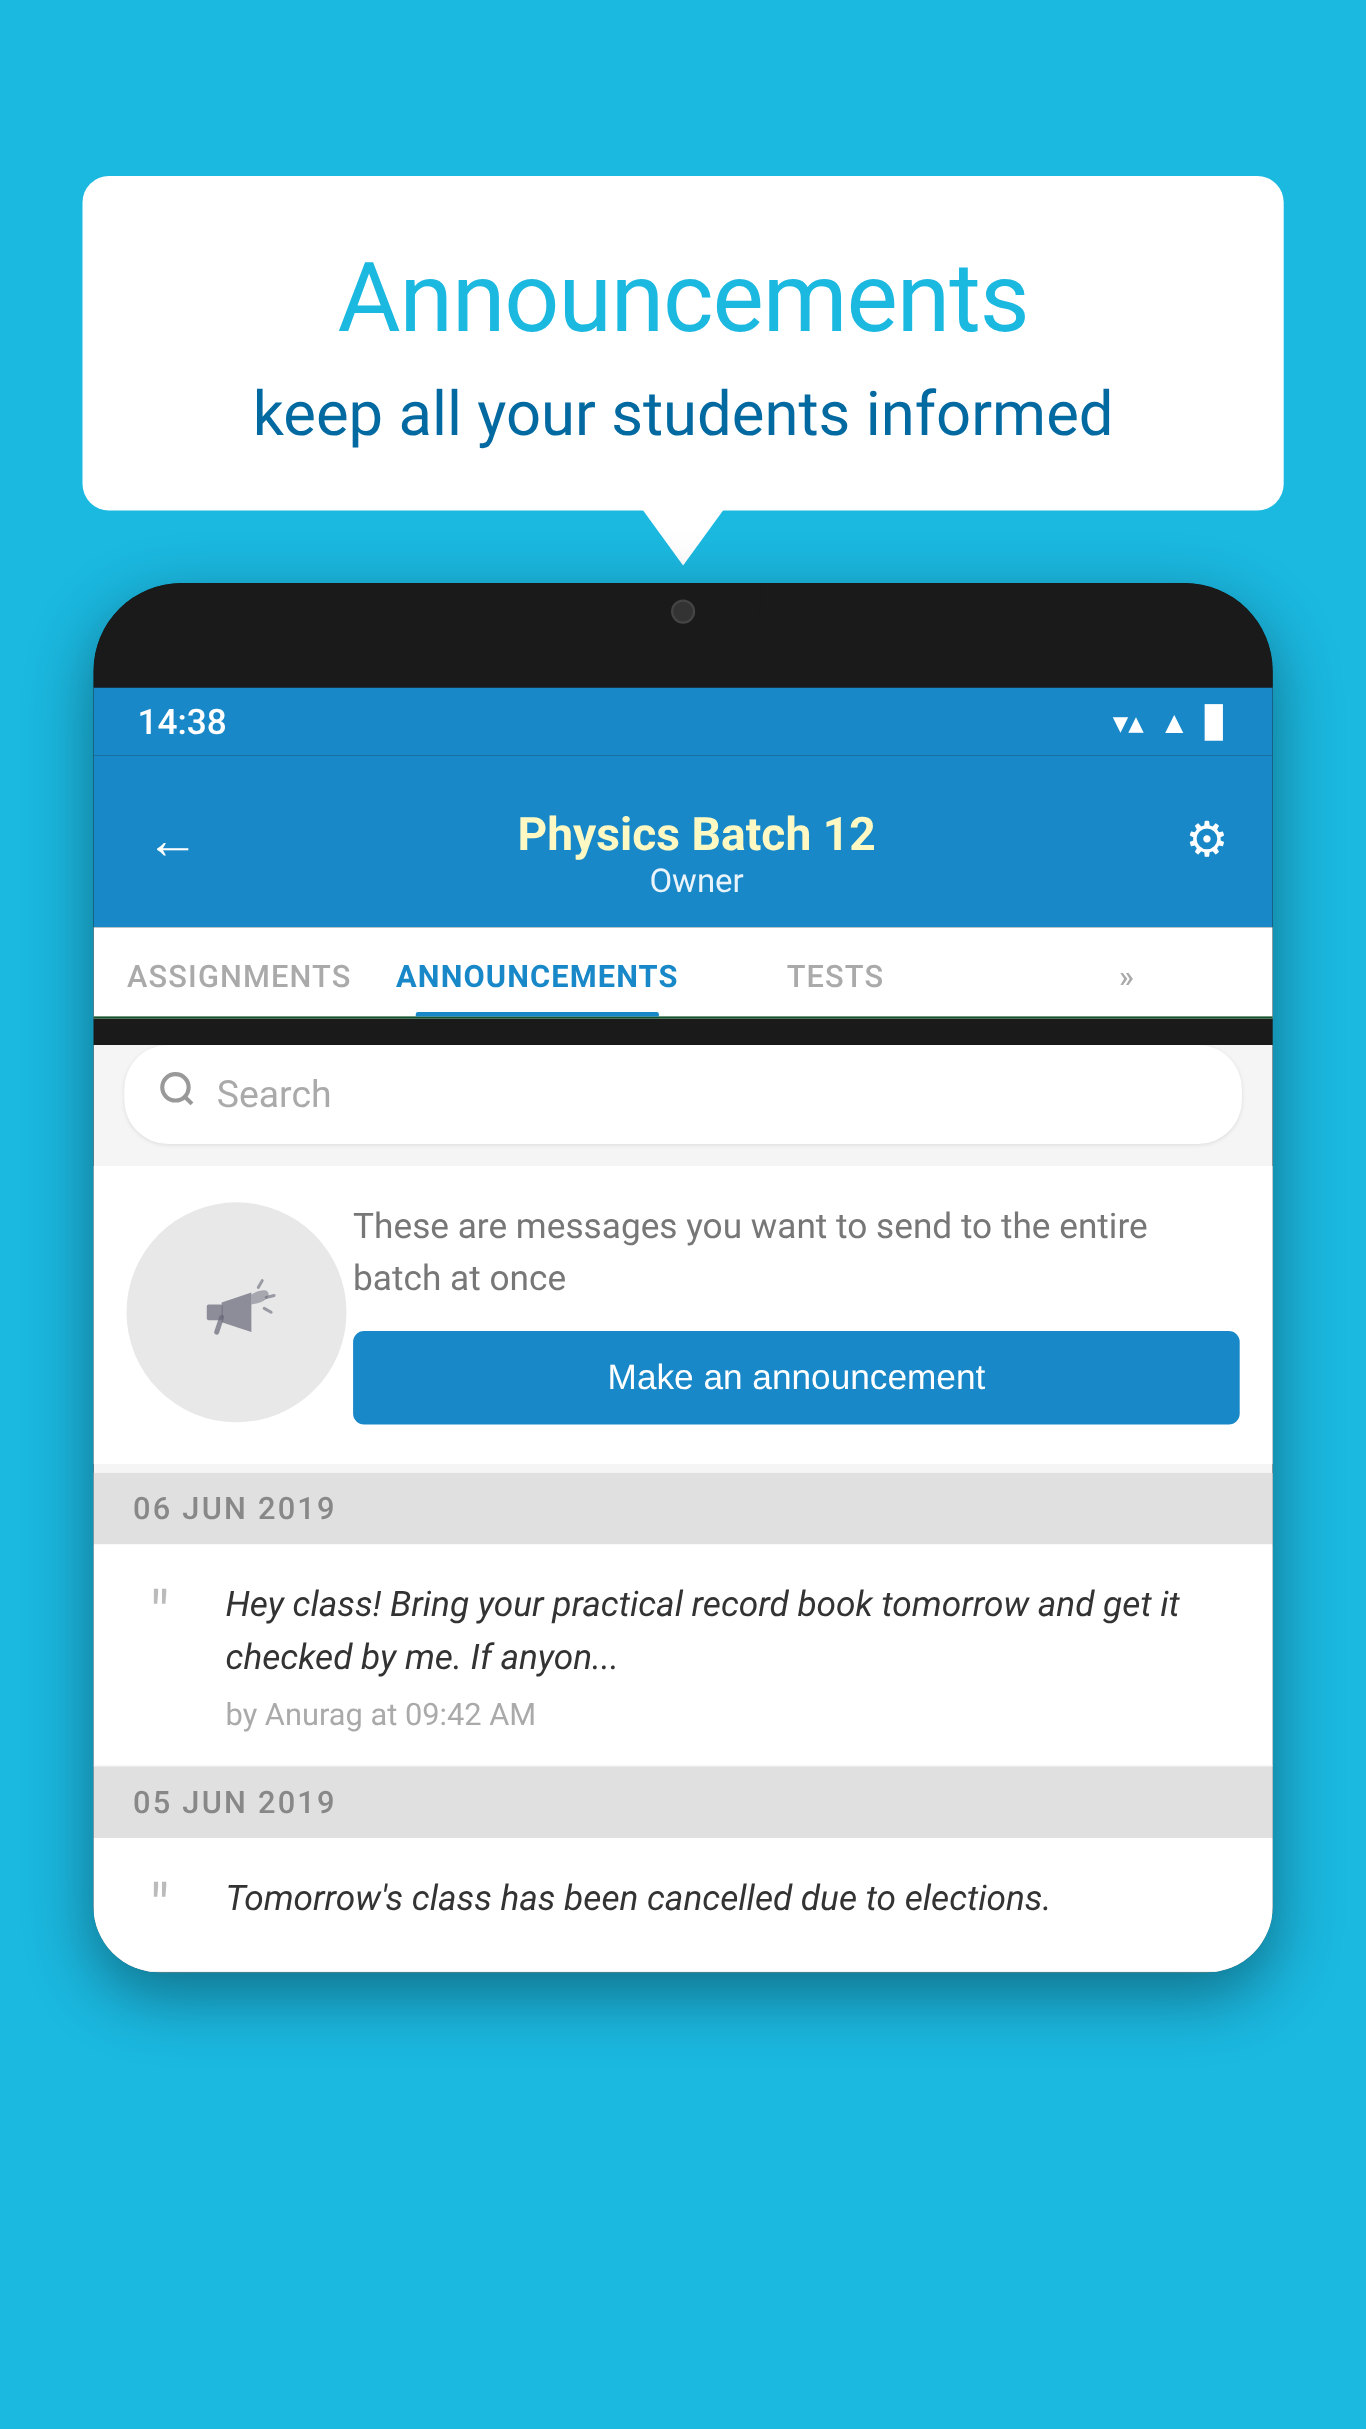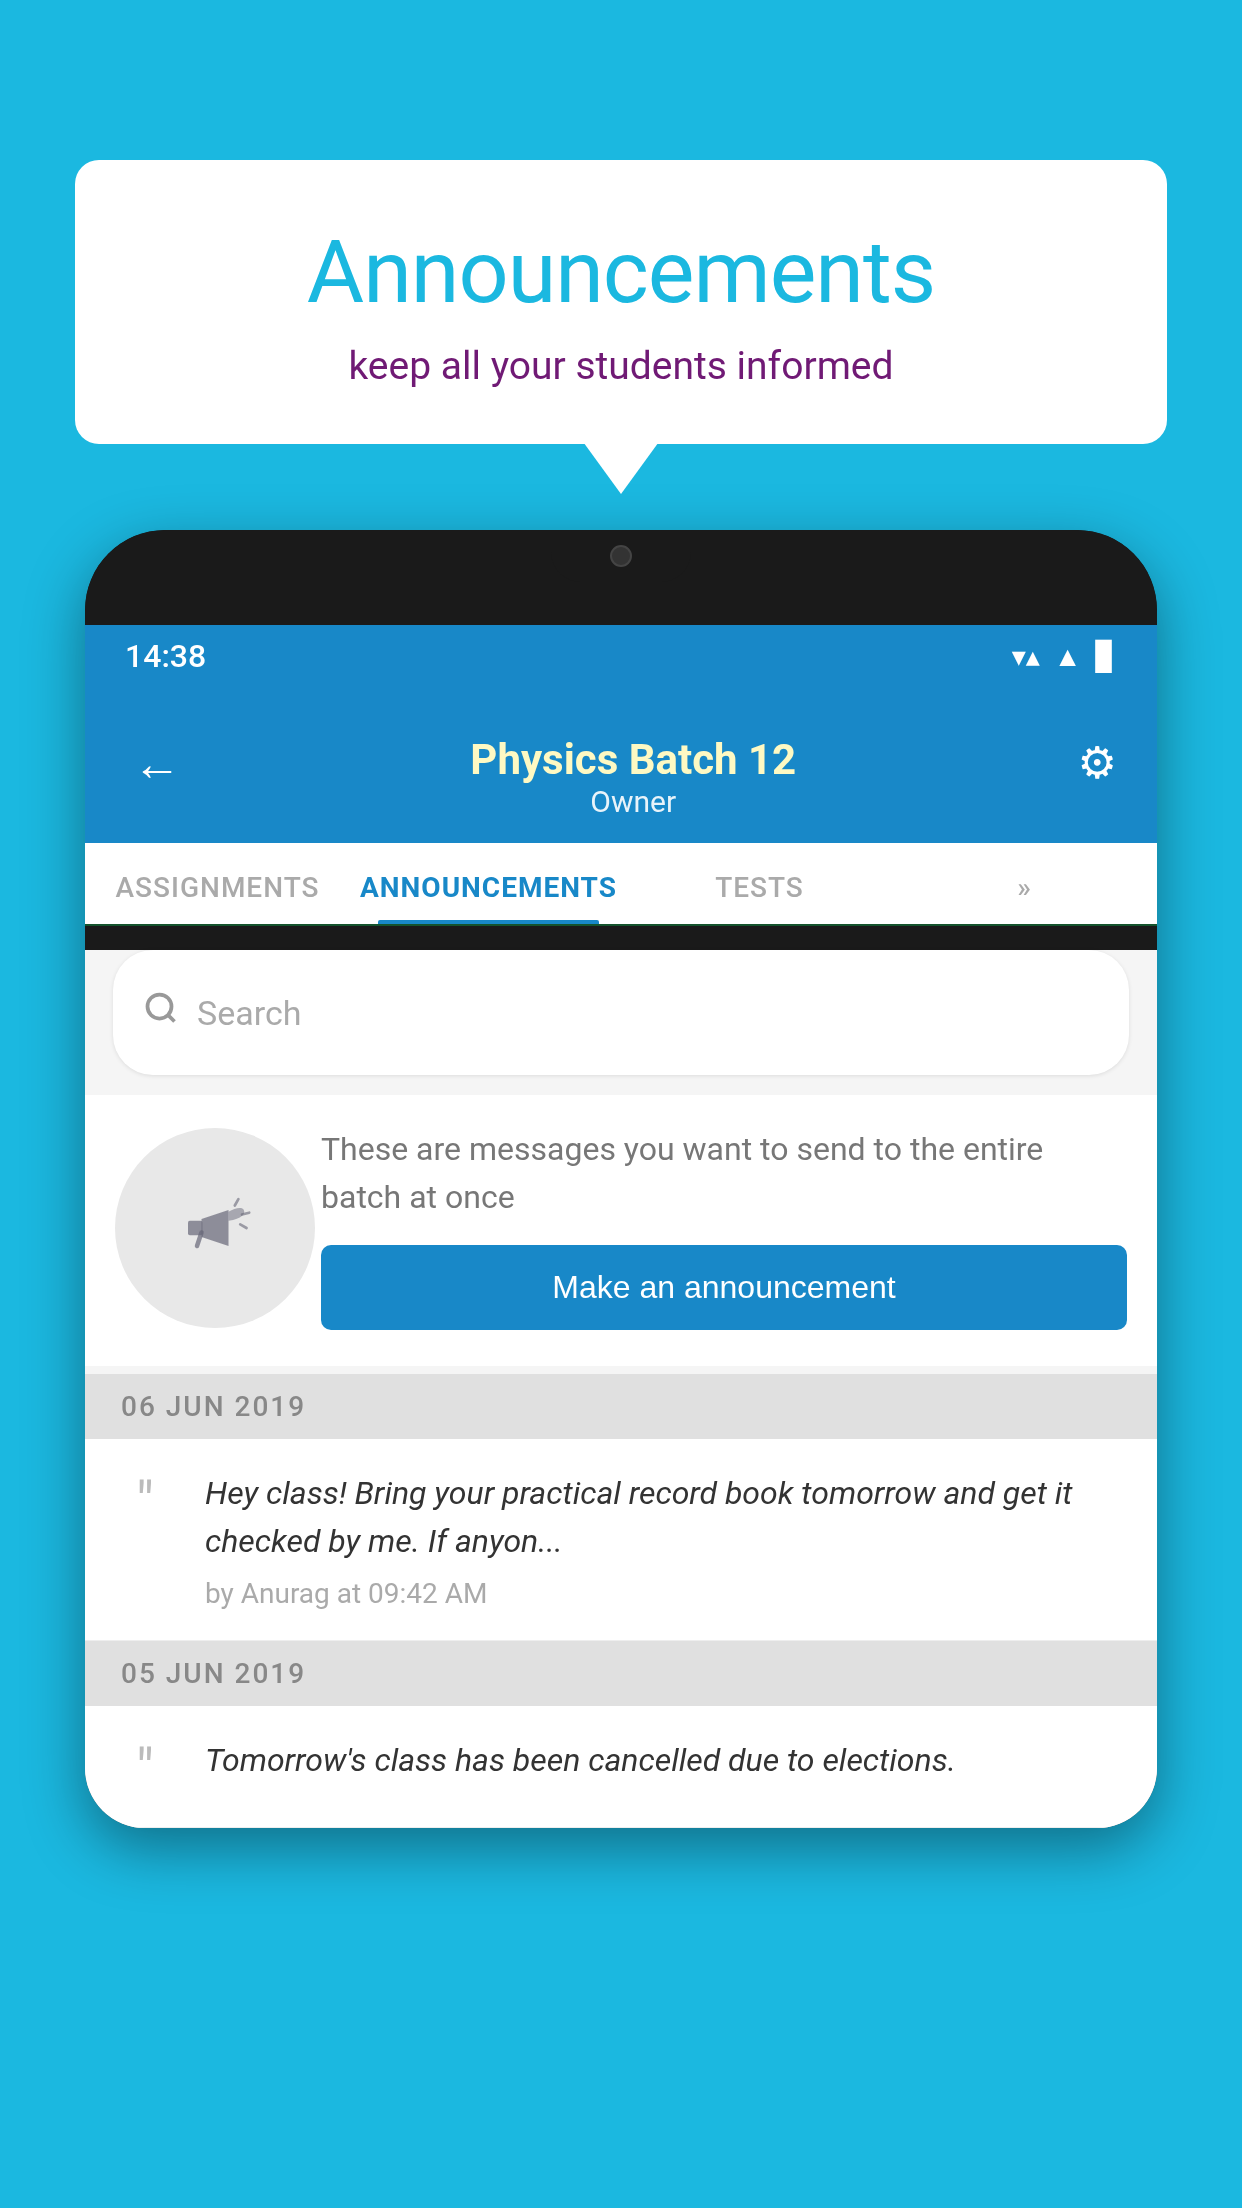--- a/index.html
+++ b/index.html
@@ -44,22 +44,22 @@
 
     .speech-bubble-title {
       color: #1bb8e0;
       font-size: 88px;
       font-weight: 400;
       margin-bottom: 20px;
       letter-spacing: -1px;
     }
 
     .speech-bubble-subtitle {
-      color: #701a75;
-      font-size: 39px;
+      color: #0369a1;
+      font-size: 56px;
       font-weight: 400;
     }
 
     
     .phone-wrapper {
       position: absolute;
       top: 530px;
       left: 85px;
       right: 85px;
       bottom: 0;
@@ -214,21 +214,21 @@
       background: #f5f5f5;
     }
 
     
     .search-bar {
       background: white;
       margin: 24px 28px 20px;
       border-radius: 40px;
       display: flex;
       align-items: center;
-      padding: 40px 30px;
+      padding: 22px 30px;
       box-shadow: 0 1px 4px rgba(0,0,0,0.1);
     }
 
     .search-icon-wrap {
       color: #999;
       font-size: 38px;
       margin-right: 18px;
     }
 
     .search-input-text {

